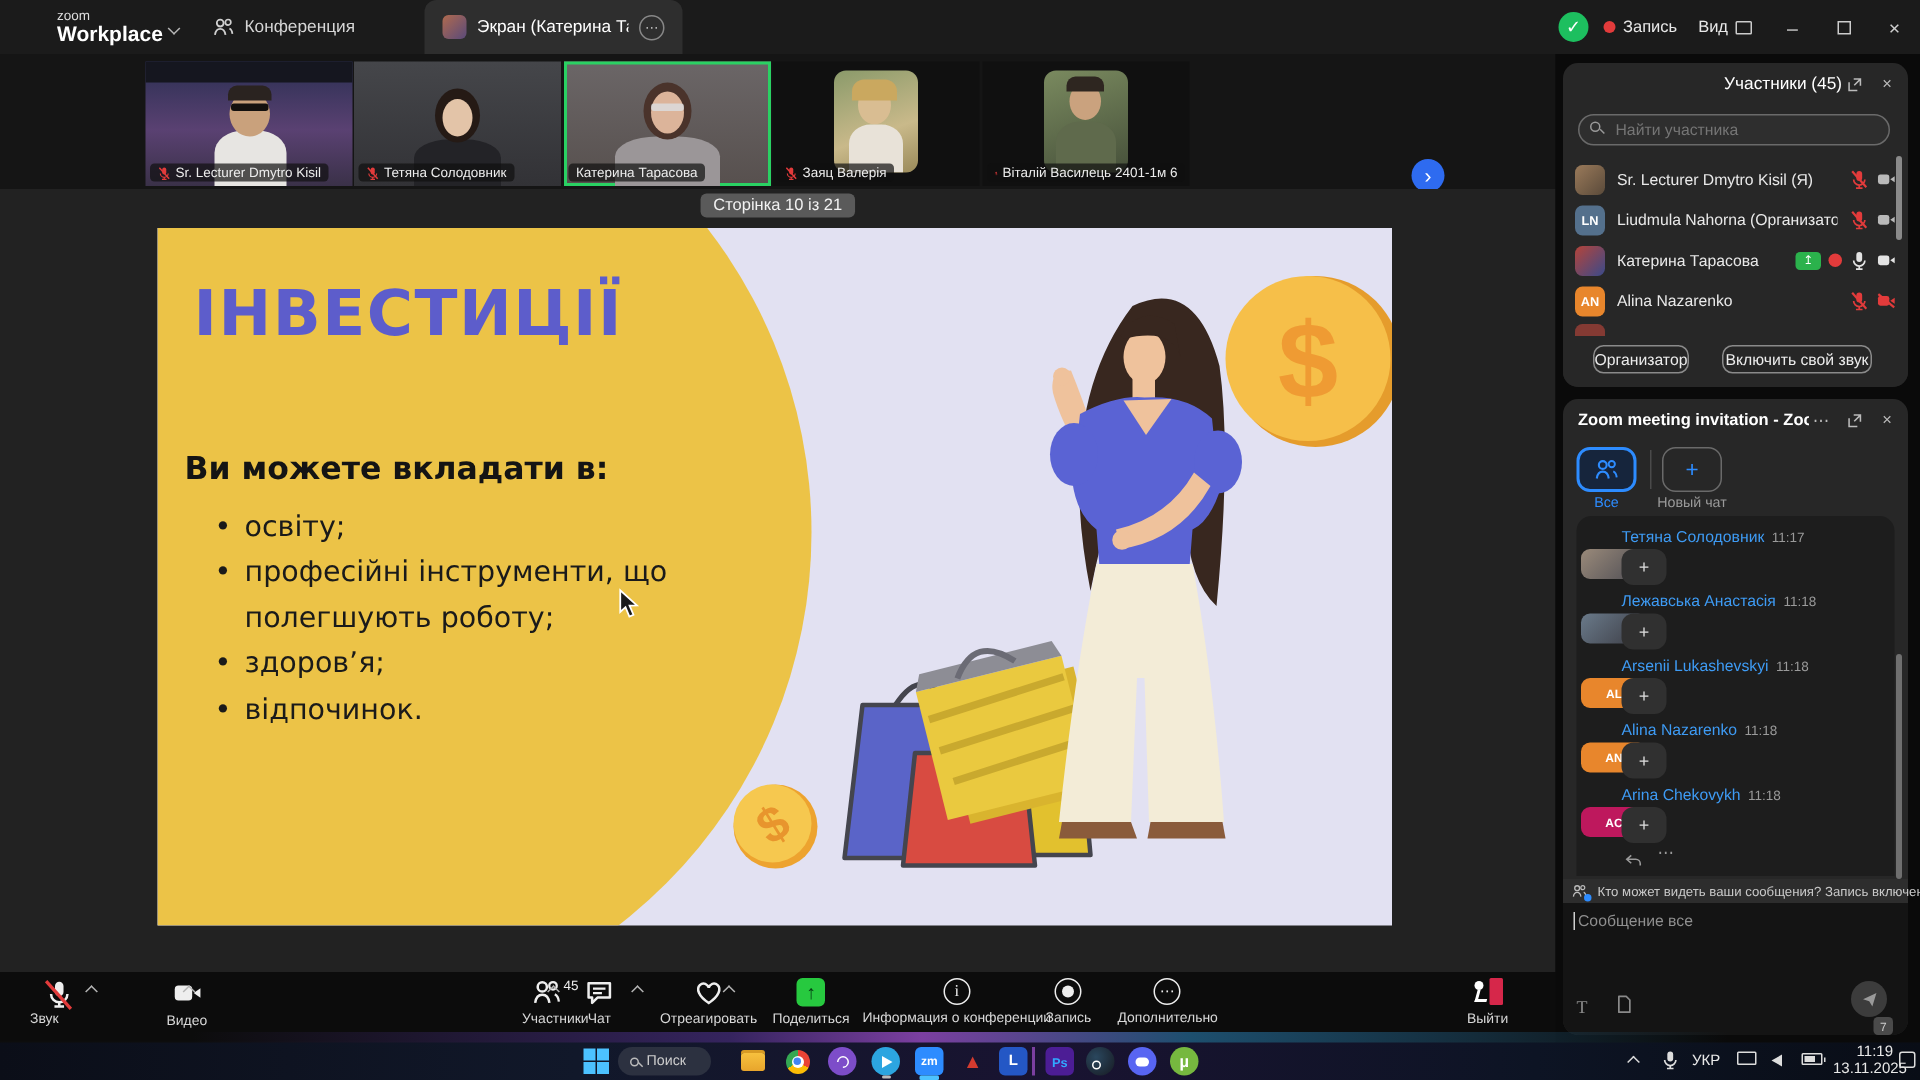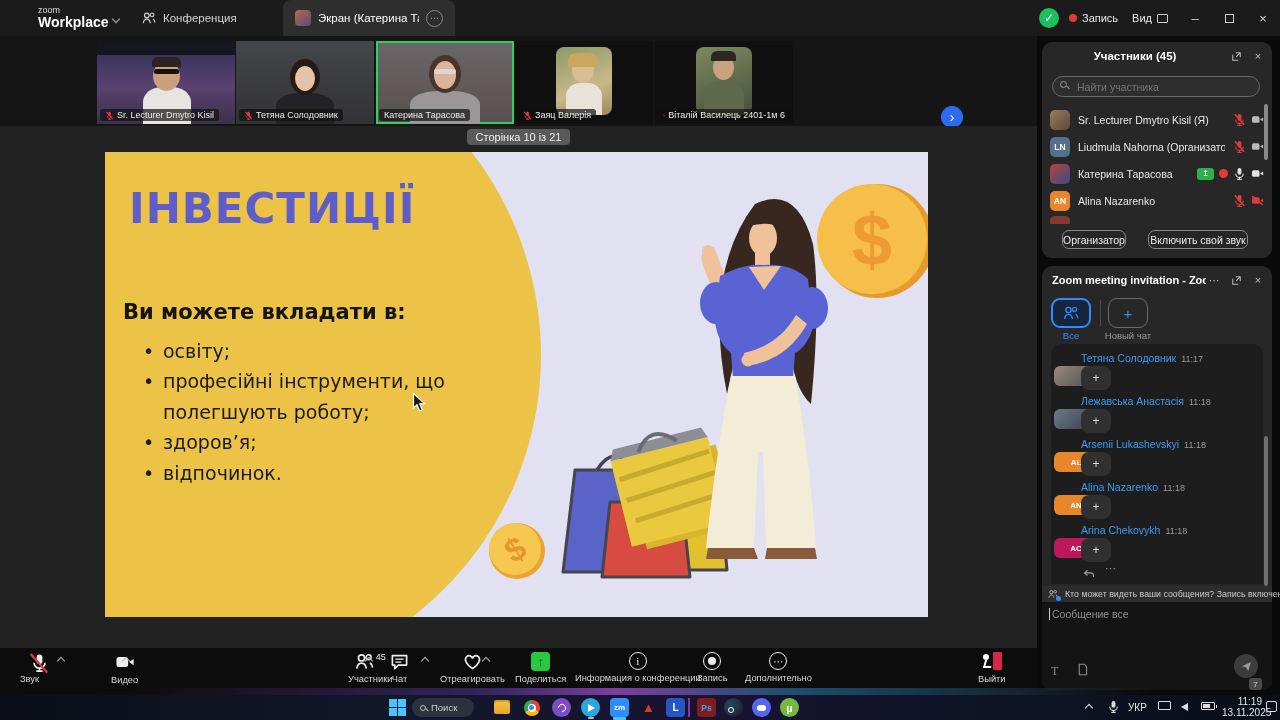--- a/index.html
+++ b/index.html
@@ -34,21 +34,21 @@
   #slide{position:absolute;left:105px;top:26px;width:823px;height:465px;background:#e2e1f2;overflow:hidden;}
   #slide-title{position:absolute;left:24px;top:32px;font-family:"DejaVu Sans",sans-serif;font-weight:bold;font-size:42px;letter-spacing:1px;color:#5d5dcb;}
   #slide-lead{position:absolute;left:18px;top:148px;font-family:"DejaVu Sans",sans-serif;font-weight:bold;font-size:21px;color:#141414;}
   #slide-bullets{position:absolute;left:36px;top:184px;width:352px;margin:0;padding:0;list-style:none;}
   #slide-bullets li{font-family:"DejaVu Sans",sans-serif;font-size:19px;color:#1a1a1a;line-height:1.6;padding-left:22px;position:relative;}
   #slide-bullets li:before{content:"•";position:absolute;left:2px;}
   
   #sidebar{position:absolute;left:1037px;top:36px;width:243px;height:659px;background:#0a0a0a;}
   .panel{position:absolute;left:5px;width:230px;background:#272727;border-radius:10px;}
   .phead{position:absolute;top:0;left:0;right:0;height:28px;display:flex;align-items:center;color:#fff;}
-  .ptitle{flex:1;text-align:center;font-size:11.5px;font-weight:bold;}
+  .ptitle{flex:1;text-align:right;font-size:11.5px;font-weight:normal;}
   .pico{width:16px;height:16px;display:flex;align-items:center;justify-content:center;color:#bbb;font-size:11px;margin-right:6px;}
   .search{position:absolute;left:10px;top:34px;width:208px;height:21px;background:#2e2e2e;border:1px solid #6a6a6a;border-radius:11px;color:#ddd;font-size:10.5px;padding:0 8px 0 24px;outline:none;}
   .mag{position:absolute;left:18px;top:39px;width:7px;height:7px;border:1.4px solid #999;border-radius:50%;}
   .mag:after{content:"";position:absolute;width:4px;height:1.4px;background:#999;transform:rotate(45deg);right:-3.5px;bottom:-1px;}
   .prow{position:absolute;left:8px;width:214px;height:27px;display:flex;align-items:center;gap:8px;}
   .pavatar{width:20px;height:20px;border-radius:5px;flex:none;display:flex;align-items:center;justify-content:center;font-size:8.5px;font-weight:bold;color:#fff;}
   .pname{font-size:10.5px;color:#e9e9e9;flex:1;white-space:nowrap;overflow:hidden;}
   .picos{display:flex;gap:5px;align-items:center;flex:none;}
   .zbtn{position:absolute;background:#262626;border:1px solid #8a8a8a;border-radius:7px;color:#ececec;font-size:10.5px;display:flex;align-items:center;justify-content:center;}
   .sbar{position:absolute;width:4px;border-radius:2px;background:#8a8a8a;}
@@ -547,21 +547,21 @@
   <div class="abs" style="left:588px;top:717px;width:6px;height:2px;background:#bbb;border-radius:1px;"></div>
   <div class="tbicon" style="left:610px;background:#2d8cff;font-size:8px;">
       <span>zm</span>
     </div>
   <div class="abs" style="left:613px;top:717px;width:13px;height:2.5px;background:#4cc2ff;border-radius:1px;"></div>
   <div class="tbicon" style="left:639px;color:#d43b2f;font-size:13px;">▲</div>
   <div class="tbicon" style="left:666px;background:#2457c5;font-size:10px;">
       <span>L</span>
     </div>
   <div class="abs" style="left:688px;top:698px;width:1.5px;height:19px;background:#7b3fa0;"></div>
-  <div class="tbicon" style="left:697px;background:#7f1d1d;color:#31a8ff;font-size:8.5px;">
+  <div class="tbicon" style="left:697px;background:#4c1d95;color:#31a8ff;font-size:8.5px;">
       <span>Ps</span>
     </div>
   <div class="tbicon" style="left:724px;background:radial-gradient(circle at 35% 35%,#2a475e,#171a21);border-radius:50%;">
       <span style="width:6px;height:6px;border:1.5px solid #fff;border-radius:50%;margin-top:4px;margin-right:6px;"></span>
     </div>
   <div class="tbicon" style="left:752px;background:#5865f2;border-radius:50%;">
       <span style="width:9px;height:6px;background:#fff;border-radius:3px;"></span>
     </div>
   <div class="tbicon" style="left:780px;background:#76b83f;border-radius:50%;font-size:11px;">
       <span>µ</span>

